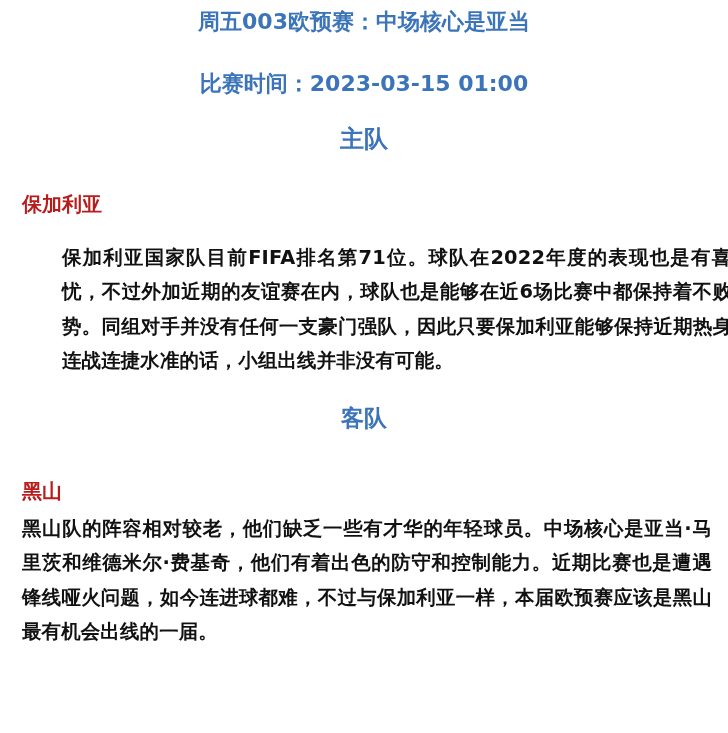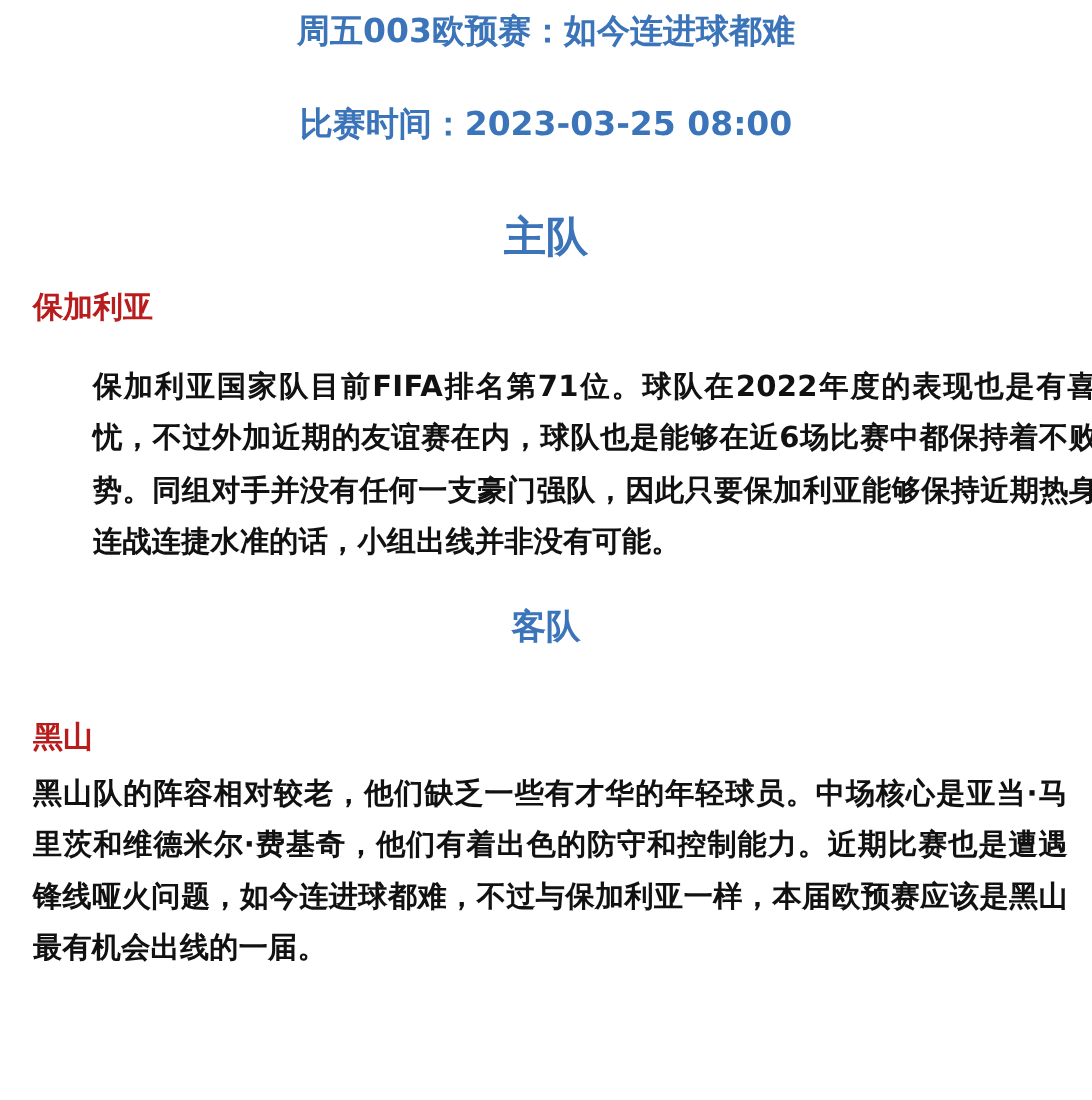--- a/index.html
+++ b/index.html
@@ -20,21 +20,21 @@
       width: 728px;
       text-align: center;
       color: #3b74b9;
       font-weight: bold;
       font-size: 22px;
       line-height: 30px;
       margin: 0;
     }
     #match-title { top: 7px; }
     #match-time { top: 69px; }
-    #home-heading { top: 144px; font-size: 28px; font-family: Liberation Serif, serif; }
+    #home-heading { top: 124px; font-size: 24px; }
     #away-heading { top: 403px; font-size: 23px; }
     .team-name {
       position: absolute;
       left: 22px;
       color: #b91c1c;
       font-weight: bold;
       font-size: 20px;
       line-height: 28px;
       margin: 0;
     }
@@ -51,22 +51,22 @@
       margin: 0;
       text-align: justify;
       letter-spacing: 0.2px;
     }
     #home-desc { top: 241px; margin-left: 40px; }
     #away-desc { top: 512px; }
   </style>
 </head>
 <body>
 
-<h1 id="match-title" class="center-title">周五003欧预赛：如今连进球都难</h1>
-<h2 id="match-time" class="center-title">比赛时间：2023-03-25 08:00</h2>
+<h1 id="match-title" class="center-title">周五003欧预赛：中场核心是亚当</h1>
+<h2 id="match-time" class="center-title">比赛时间：2023-03-15 01:00</h2>
 
 <section>
   <h2 id="home-heading" class="center-title">主队</h2>
   <h3 id="home-team-name" class="team-name">保加利亚</h3>
   <p id="home-desc" class="desc">保加利亚国家队目前FIFA排名第71位。球队在2022年度的表现也是有喜有忧，不过外加近期的友谊赛在内，球队也是能够在近6场比赛中都保持着不败态势。同组对手并没有任何一支豪门强队，因此只要保加利亚能够保持近期热身赛连战连捷水准的话，小组出线并非没有可能。</p>
 </section>
 
 <section>
   <h2 id="away-heading" class="center-title">客队</h2>
   <h3 id="away-team-name" class="team-name">黑山</h3>

